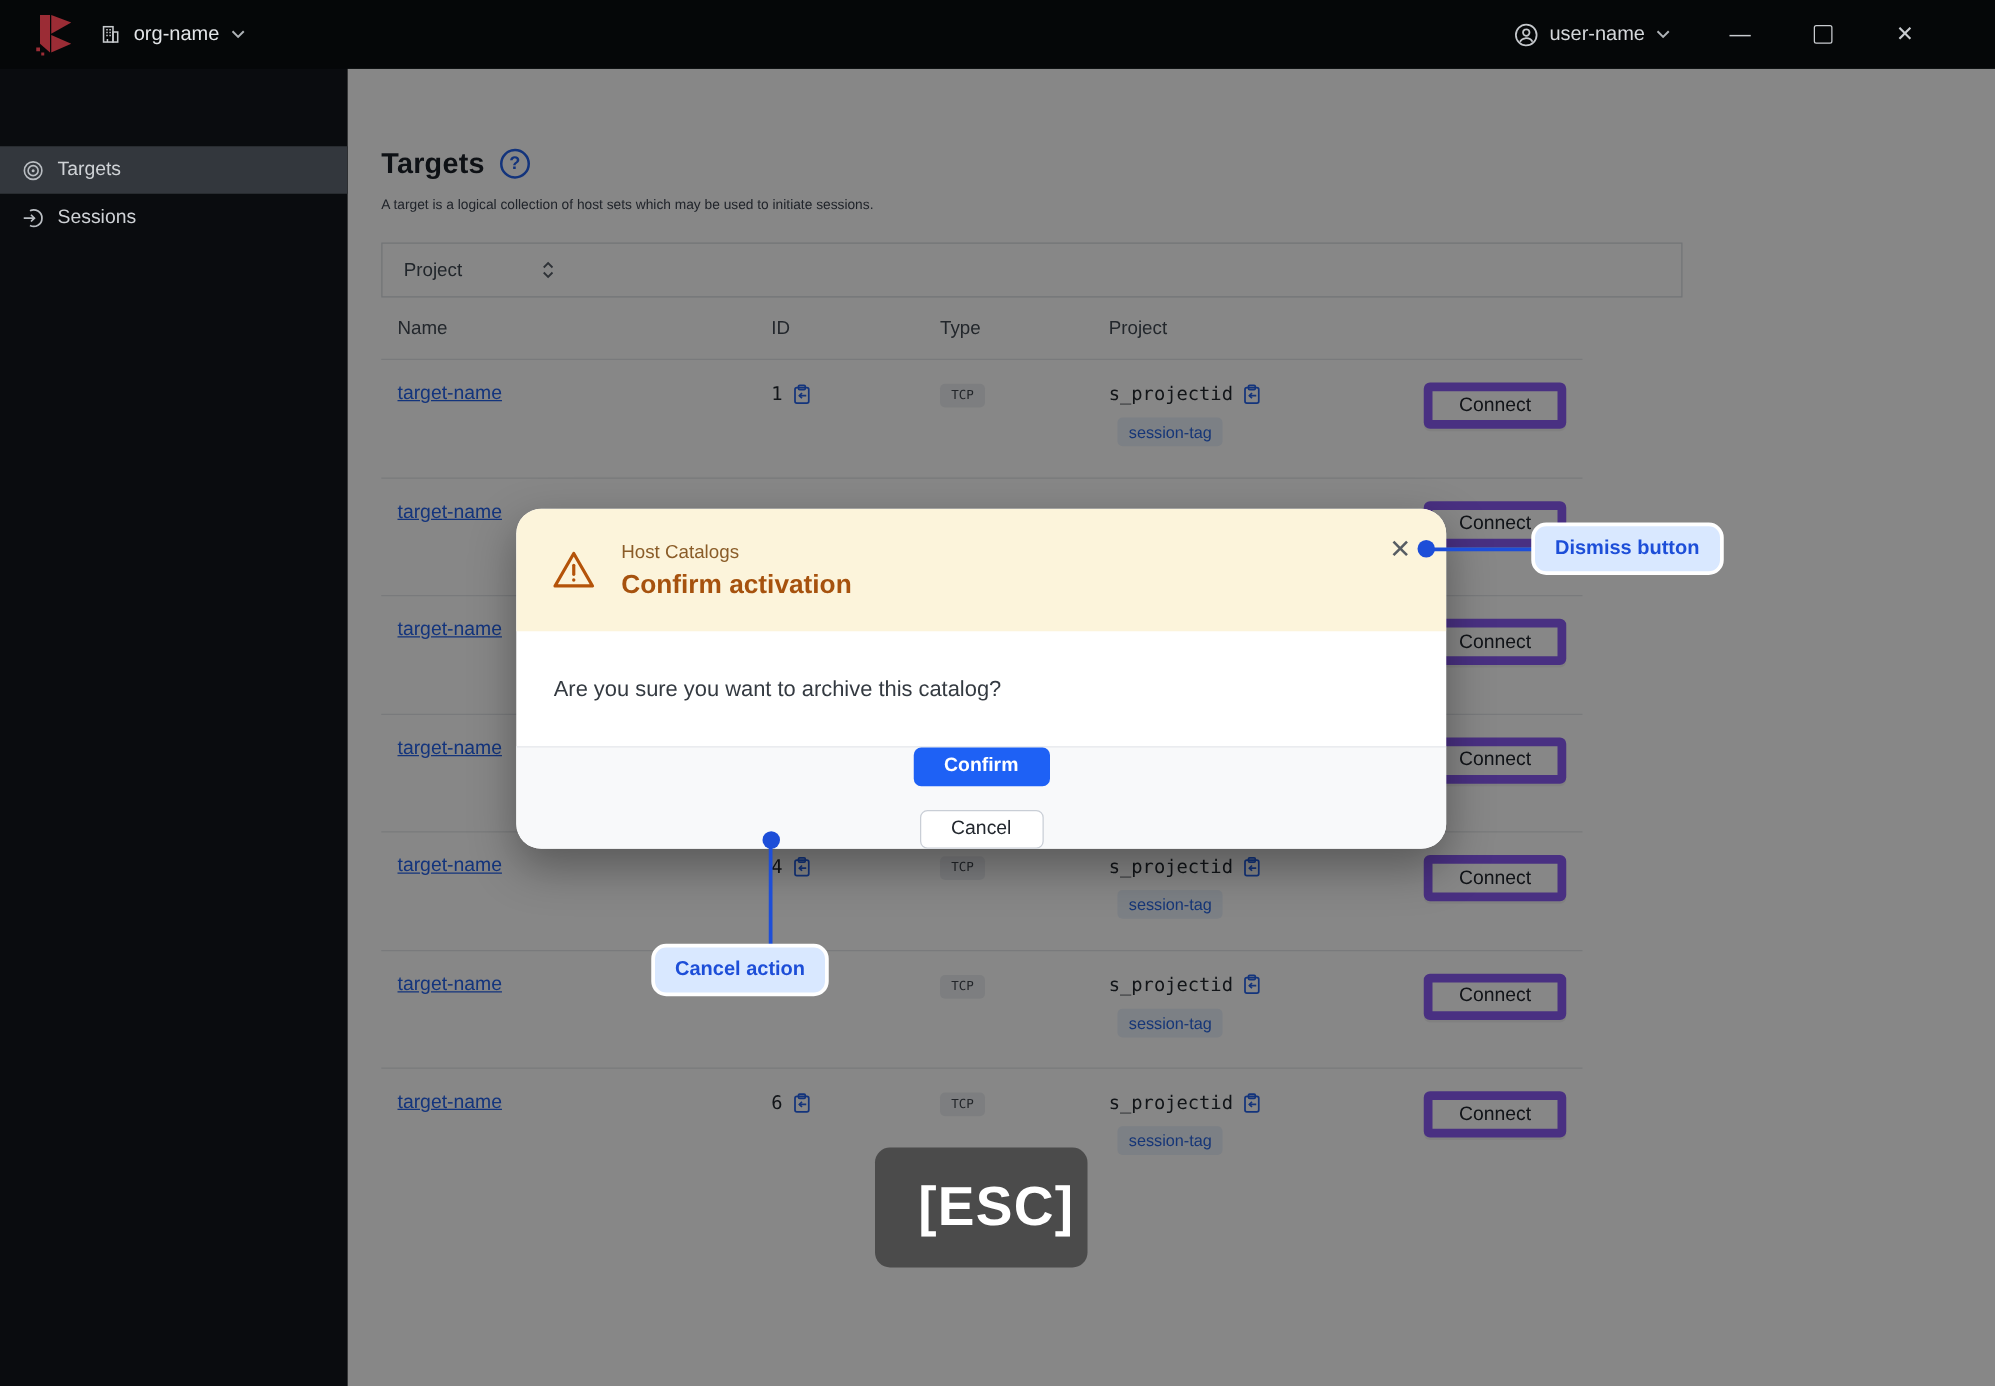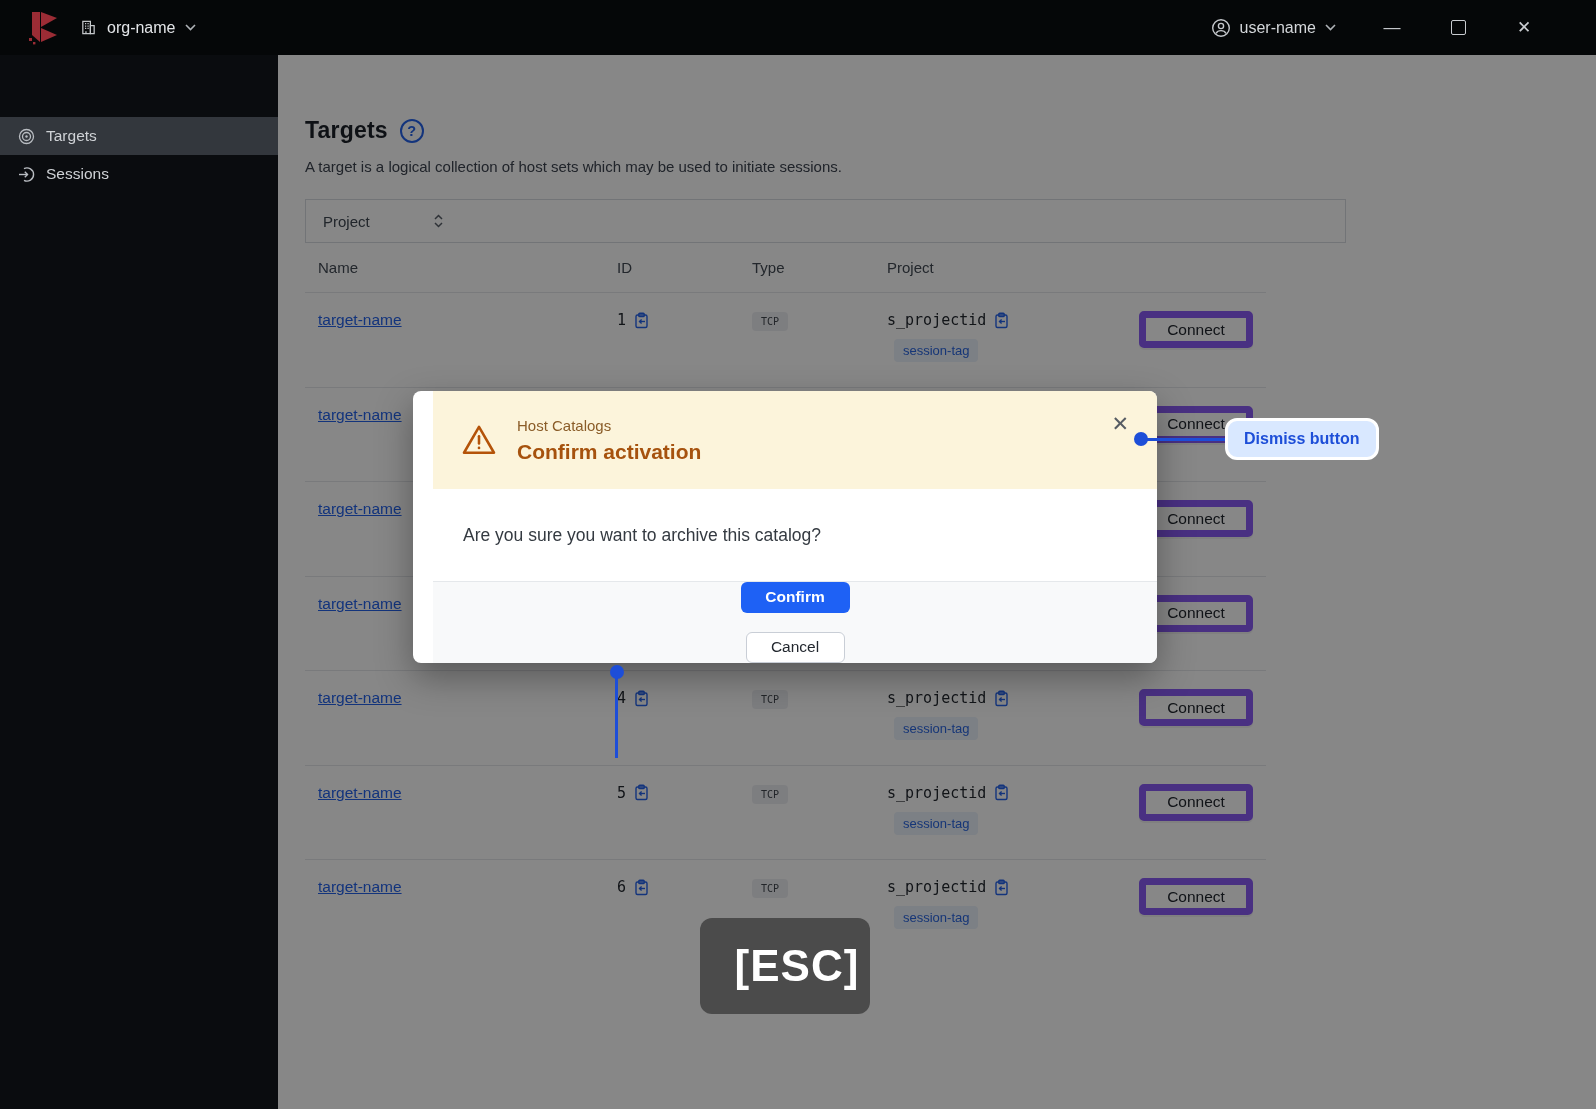--- a/index.html
+++ b/index.html
@@ -36,21 +36,21 @@
   .nav-icon { width:17px; height:17px; flex:none; color:#b9bdc2; }
 
   
   .content { position:absolute; left:278px; top:55px; right:0; bottom:0;
     background:#ffffff; padding:62px 0 0 27px; overflow:hidden; }
   .page-title-row { display:flex; align-items:center; gap:12px; }
   .page-title { font-size:23px; font-weight:700; color:#1c2129; margin:0; letter-spacing:.2px; }
   .help-icon { width:24px; height:24px; border:2px solid #2563eb; border-radius:50%;
     color:#2563eb; font-size:14.5px; font-weight:700;
     display:flex; align-items:center; justify-content:center; cursor:pointer; }
-  .page-desc { margin:14px 0 0; font-size:15px; color:#3d4450; }
+  .page-desc { margin:14px 0 0; font-size:11px; color:#3d4450; }
 
   .filterbar { margin-top:24px; width:1041px; height:44px; border:1px solid #d7dbe0;
     display:flex; align-items:center; padding:0 17px; font-size:15px; color:#3f4852; cursor:pointer; }
   .caret { margin-left:63px; color:#585f68; }
 
   .thead { width:961px; height:50px; display:flex; align-items:center; color:#424a54;
     font-size:15px; border-bottom:1px solid #e4e7ea; }
   .cell { padding-left:13px; }
   .cell-name { width:299px; }
   .cell-id { width:135px; }
@@ -73,23 +73,23 @@
   .badge-tag { display:inline-block; background:#eaf1fb; color:#2b67e0; font-size:13px;
     padding:4px 9px; border-radius:4px; margin-top:10px; margin-left:7px; }
   .connect-btn { width:114px; height:37px; background:#fff; border:7px solid #8b5cf6;
     border-radius:5px; color:#21262e; font-size:15.5px; cursor:pointer;
     box-shadow:0 2px 0 rgba(0,0,0,0.05); font-family:"Liberation Sans", sans-serif; }
   .row.obscured .cell-id, .row.obscured .cell-type, .row.obscured .cell-project { visibility:hidden; }
 
   
   .scrim { position:absolute; left:278px; top:55px; right:0; bottom:0;
     background:rgba(0,0,0,0.47); z-index:10; }
-  .modal { position:absolute; left:413px; top:391px; width:744px; height:272px;
-    background:#fff; border-radius:8px; overflow:hidden; z-index:20;
-    box-shadow:0 14px 36px rgba(0,0,0,0.35);padding-left:20px; }
+  .modal { position:absolute; left:413px; top:407px; width:744px; height:272px;
+    background:#fff; border-radius:20px; overflow:hidden; z-index:20;
+    box-shadow:0 14px 36px rgba(0,0,0,0.35); }
   .modal-header { height:98px; background:#fcf4db; display:flex; align-items:center;
     padding:0 28px; position:relative; }
   .warning-icon { width:36px; height:36px; flex:none; }
   .modal-titles { margin-left:20px; }
   .modal-tagline { font-size:15px; color:#8a5c28; margin-bottom:6px; }
   .modal-title { font-size:21px; font-weight:700; color:#a6520e; }
   .modal-close { position:absolute; right:26px; top:20px; background:none; border:none;
     font-size:21px; color:#565c63; cursor:pointer; padding:2px; line-height:1; }
   .modal-body { height:92px; display:flex; align-items:center; padding:0 30px;
     font-size:17.5px; color:#343a41; }
@@ -522,16 +522,17 @@
       <button class="btn-secondary">Cancel</button>
     </div>
   </div>
 
   <div class="ann-dot" id="dot-dismiss"></div>
   <div class="ann-line" id="line-dismiss"></div>
   <div class="ann-pill" id="pill-dismiss">Dismiss button</div>
 
   <div class="ann-dot" id="dot-cancel"></div>
   <div class="ann-line" id="line-cancel"></div>
+  <div class="ann-pill" id="pill-cancel">Cancel action</div>
 
   <div class="esc-badge">[ESC]</div>
 
 </div>
 
 </body></html>

